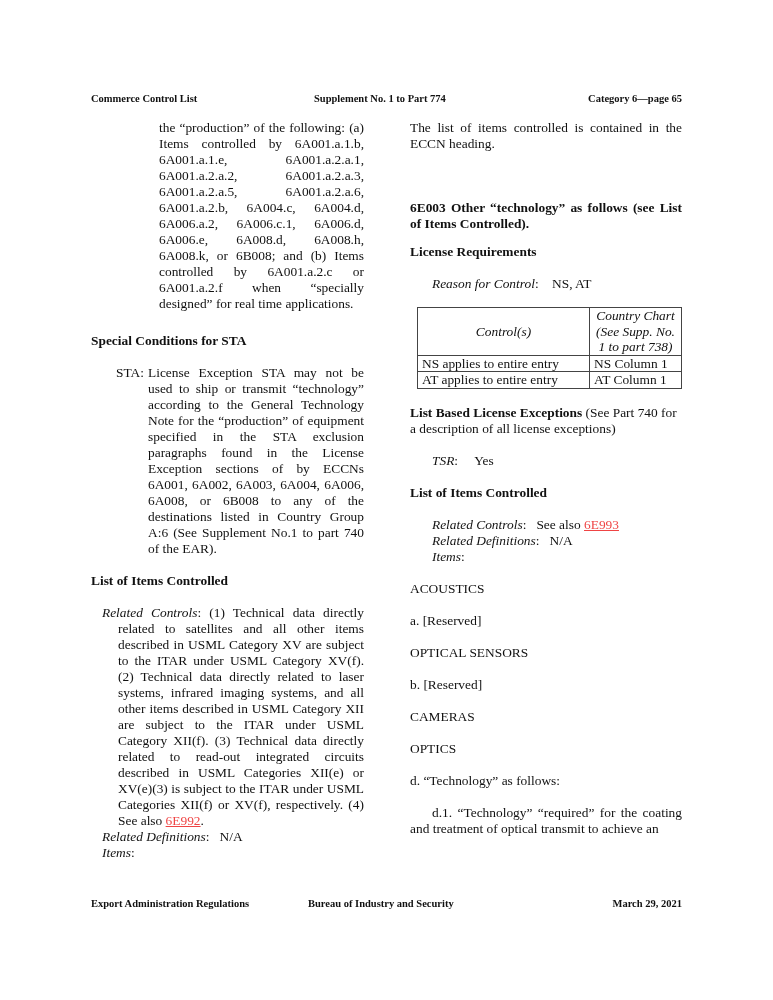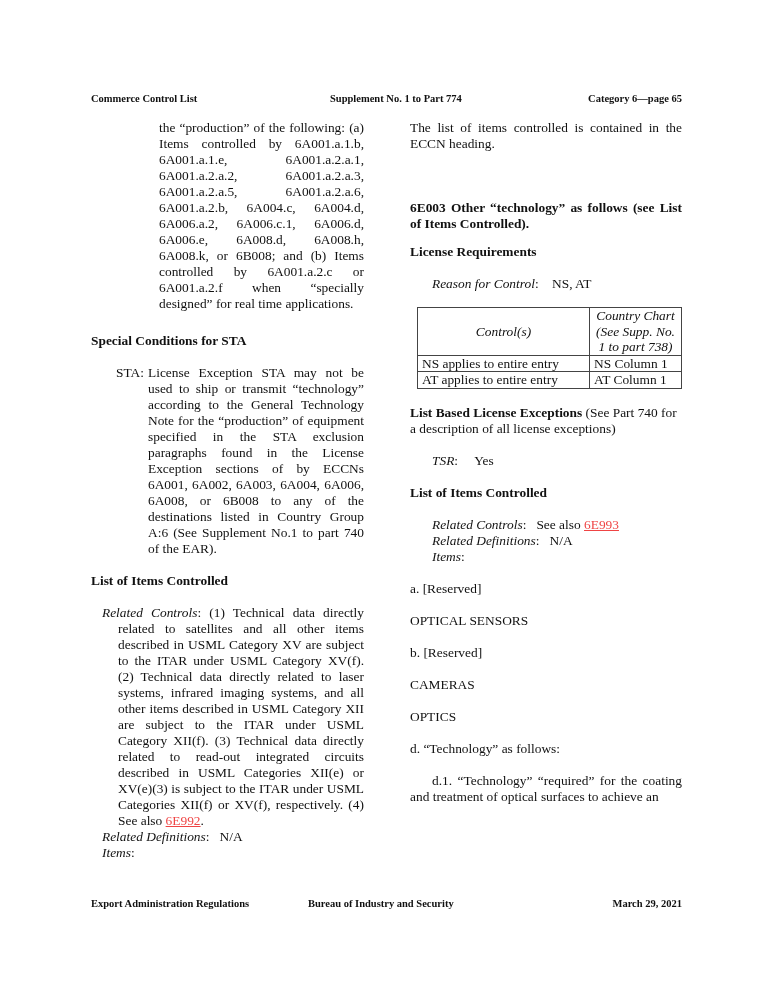--- a/index.html
+++ b/index.html
@@ -24,21 +24,21 @@
   table.ctl { border-collapse:collapse; margin-left:7px; width:265px; font-size:13.4px; line-height:15.5px; }
   table.ctl td { border:1px solid #444; padding:0 4px; }
   table.ctl td.h1 { text-align:center; font-style:italic; width:163px; }
   table.ctl td.h2 { text-align:center; font-style:italic;margin-left:20px; }
 </style>
 </head>
 <body>
 
 <div class="hdr">
   <span style="left:0">Commerce Control List</span>
-  <span style="left:239px">Supplement No. 1 to Part 774</span>
+  <span style="left:223px">Supplement No. 1 to Part 774</span>
   <span style="right:0">Category 6—page  65</span>
 </div>
 
 <div class="col colL">
   <p class="j" style="padding-left:68px;">the “production” of the following: (a) Items controlled by 6A001.a.1.b, 6A001.a.1.e, 6A001.a.2.a.1, 6A001.a.2.a.2, 6A001.a.2.a.3, 6A001.a.2.a.5, 6A001.a.2.a.6, 6A001.a.2.b, 6A004.c, 6A004.d, 6A006.a.2, 6A006.c.1, 6A006.d, 6A006.e, 6A008.d, 6A008.h, 6A008.k, or 6B008; and (b) Items controlled by 6A001.a.2.c or 6A001.a.2.f when “specially designed” for real time applications.</p>
 
   <p class="b" style="margin-top:21px;">Special Conditions for STA</p>
 
   <div class="sta j" style="margin-top:16px;">
     <span class="lab">STA:</span>
@@ -81,26 +81,27 @@
   <p style="margin-top:16px;"><span class="b">List Based License Exceptions</span><span> (See Part 740 for a description of all license exceptions)</span></p>
 
   <p class="ind22" style="margin-top:16px;"><span class="i">TSR</span><span style="white-space:pre">:     Yes</span></p>
 
   <p class="b" style="margin-top:16px;">List of Items Controlled</p>
 
   <p class="ind22" style="margin-top:16px;"><span class="i">Related Controls</span><span style="white-space:pre">:   See also </span><a class="lnk" href="#">6E993</a></p>
   <p class="ind22"><span class="i">Related Definitions</span><span style="white-space:pre">:   N/A</span></p>
   <p class="ind22"><span class="i">Items</span><span>:</span></p>
 
+  <p style="margin-top:16px;">ACOUSTICS</p>
   <p style="margin-top:16px;">a. [Reserved]</p>
   <p style="margin-top:16px;">OPTICAL SENSORS</p>
   <p style="margin-top:16px;">b. [Reserved]</p>
   <p style="margin-top:16px;">CAMERAS</p>
   <p style="margin-top:16px;">OPTICS</p>
   <p style="margin-top:16px;">d. “Technology” as follows:</p>
-  <p class="j" style="margin-top:16px; text-indent:22px;">d.1. “Technology” “required” for the coating and treatment of optical surfaces to achieve an</p>
+  <p class="j" style="margin-top:16px; text-indent:22px;">d.1. “Technology” “required” for the coating and treatment of optical transmit to achieve an</p>
 </div>
 
 <div class="ftr">
   <span style="left:0">Export Administration Regulations</span>
   <span style="left:217px">Bureau of Industry and Security</span>
   <span style="right:0">March 29, 2021</span>
 </div>
 
 </body></html>

